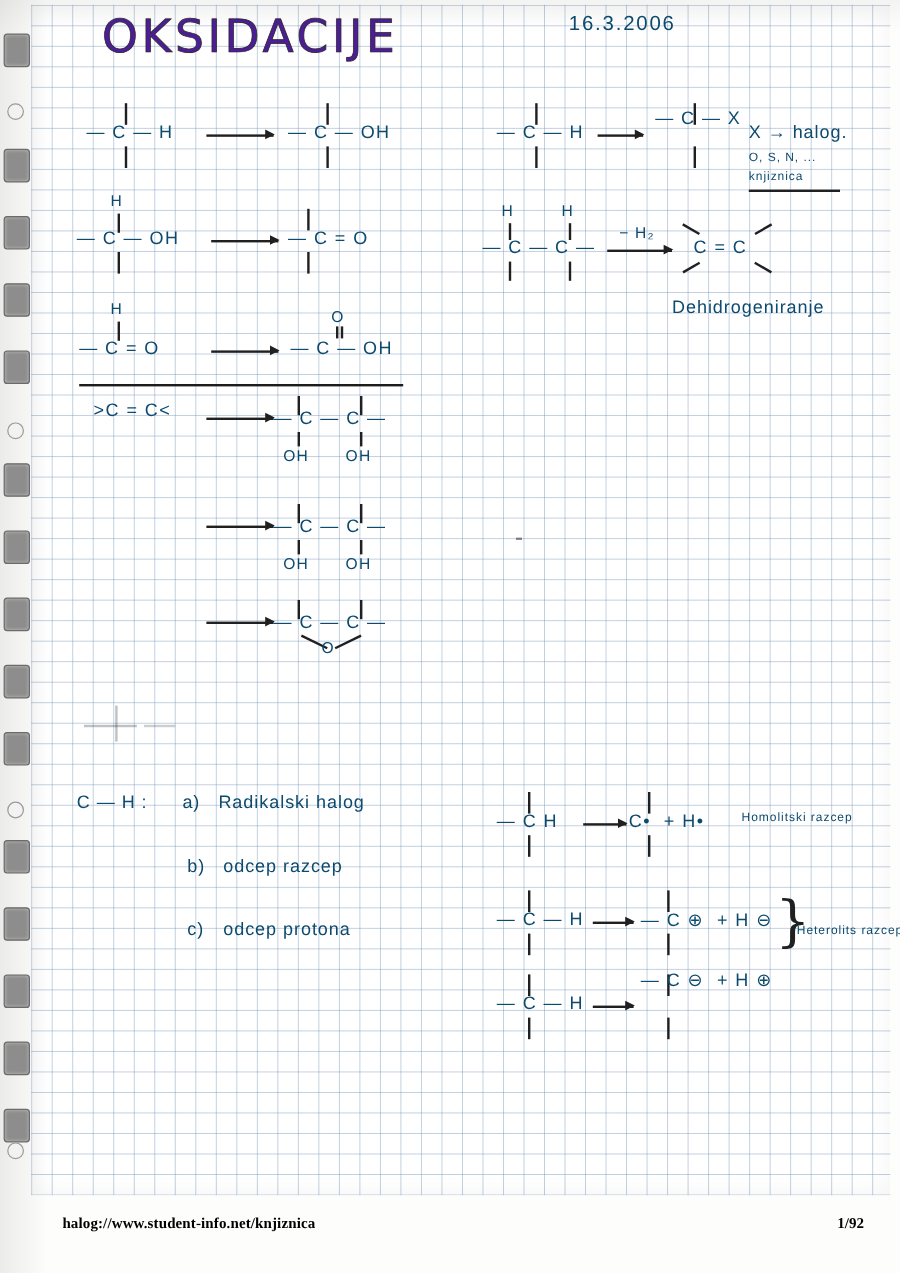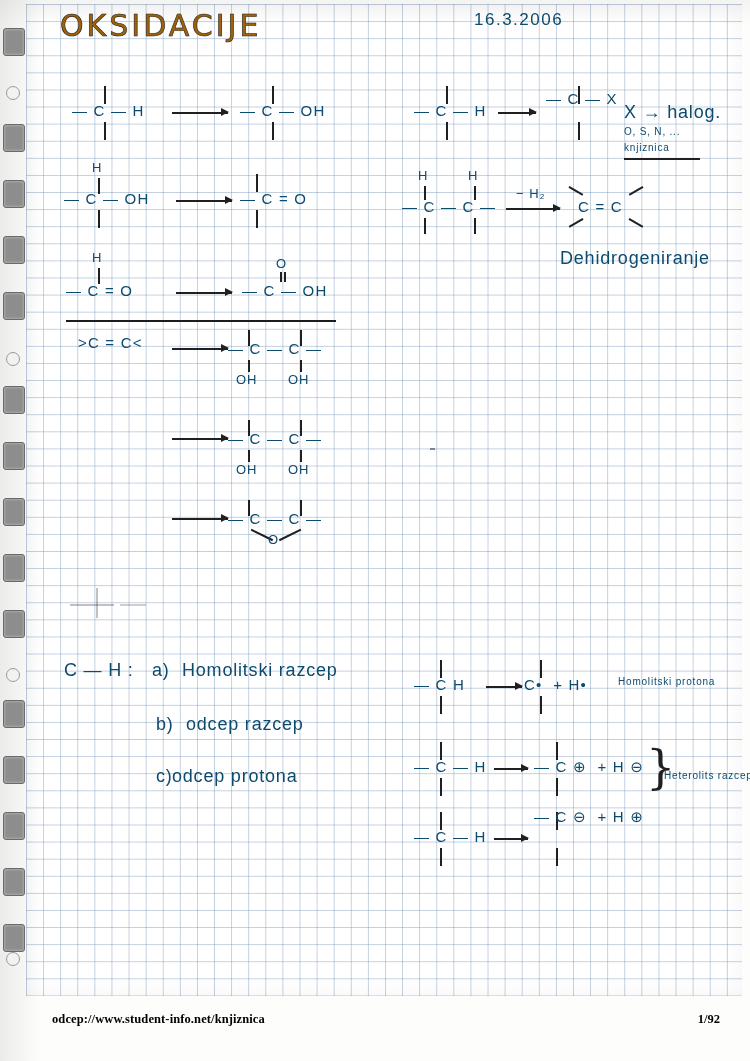--- a/index.html
+++ b/index.html
@@ -55,30 +55,31 @@
   .hw{
     position:absolute;
     font-family:Liberation Sans, sans-serif;
     color:#0c4a6e;
     white-space:pre;
     letter-spacing:1px;
   }
 
   .title{
     font-family:"DejaVu Sans", sans-serif;
-    font-size:30px;letter-spacing:3px;font-weight:400;
-    color:#a16207;
+    font-size:38px;letter-spacing:3px;font-weight:400;
+    color:#4c1d95;
     -webkit-text-stroke:0.6px #2a2a2a;
     text-shadow:0 0 1px rgba(0,0,0,0.35);
+    margin-left:25px;
   }
   .date{ font-size:17px; letter-spacing:1.5px; }
 
   .rx{ font-size:15px; letter-spacing:1.2px; }
   .rx-sm{ font-size:13px; letter-spacing:1px; }
-  .note{ font-size:18px; letter-spacing:0.8px; }
+  .note{ font-size:15px; letter-spacing:0.8px; }
   .note-sm{ font-size:10px; letter-spacing:0.8px; }
 
   
   .vbond{position:absolute;width:1.6px;background:#202020;}
   .hbond{position:absolute;height:1.6px;background:#202020;}
   .rule{position:absolute;height:2px;background:#1c1c1c;}
 
   .arrow{position:absolute;height:1.6px;background:#202020;}
   .arrow:after{
     content:"";position:absolute;right:-1px;top:-4px;
@@ -257,43 +258,43 @@
     <div class="hbond" style="left:628px;top:190px;width:16px;transform:rotate(-30deg)"></div>
     <div class="hbond" style="left:628px;top:222px;width:16px;transform:rotate(30deg)"></div>
 
     <div class="hw note" style="left:560px;top:248px">Dehidrogeniranje</div>
   </div>
 
   <div class="hw note" style="left:64px;top:660px">C — H :</div>
 
   <div>
     <div class="hw note" style="left:152px;top:660px">a)</div>
-    <div class="hw note" style="left:182px;top:660px">Homolitski razcep</div>
+    <div class="hw note" style="left:182px;top:660px">Radikalski halog</div>
   </div>
   <div>
     <div class="hw note" style="left:156px;top:714px">b)</div>
     <div class="hw note" style="left:186px;top:714px">odcep razcep</div>
   </div>
   <div>
     <div class="hw note" style="left:156px;top:766px">c)</div>
-    <div class="hw note" style="left:172px;top:766px">odcep protona</div>
+    <div class="hw note" style="left:186px;top:766px">odcep protona</div>
   </div>
 
   <div>
     <div class="vbond" style="left:440px;top:660px;height:18px"></div>
     <div class="hw rx" style="left:414px;top:676px">— C H</div>
     <div class="vbond" style="left:440px;top:696px;height:18px"></div>
 
     <div class="arrow" style="left:486px;top:686px;width:36px"></div>
 
     <div class="vbond" style="left:540px;top:660px;height:18px"></div>
     <div class="hw rx" style="left:524px;top:676px">C•  + H•</div>
     <div class="vbond" style="left:540px;top:696px;height:18px"></div>
 
-    <div class="hw note-sm" style="left:618px;top:676px">Homolitski protona</div>
+    <div class="hw note-sm" style="left:618px;top:676px">Homolitski razcep</div>
   </div>
 
   <div>
     <div class="vbond" style="left:440px;top:742px;height:18px"></div>
     <div class="hw rx" style="left:414px;top:758px">— C — H</div>
     <div class="vbond" style="left:440px;top:778px;height:18px"></div>
 
     <div class="arrow" style="left:494px;top:768px;width:34px"></div>
 
     <div class="vbond" style="left:556px;top:742px;height:18px"></div>
@@ -310,17 +311,17 @@
 
     <div class="vbond" style="left:556px;top:812px;height:18px"></div>
     <div class="hw rx" style="left:534px;top:808px">— C ⊖  + H ⊕</div>
     <div class="vbond" style="left:556px;top:848px;height:18px"></div>
   </div>
 
   <div class="brace" style="left:646px;top:748px">}</div>
   <div class="hw note-sm" style="left:664px;top:770px">Heterolits razcep</div>
 
   <div id="footer">
-    <div class="footer-url">odcep://www.student-info.net/knjiznica</div>
+    <div class="footer-url">halog://www.student-info.net/knjiznica</div>
     <div class="footer-page">1/92</div>
   </div>
 
 </div>
 
 </body></html>

